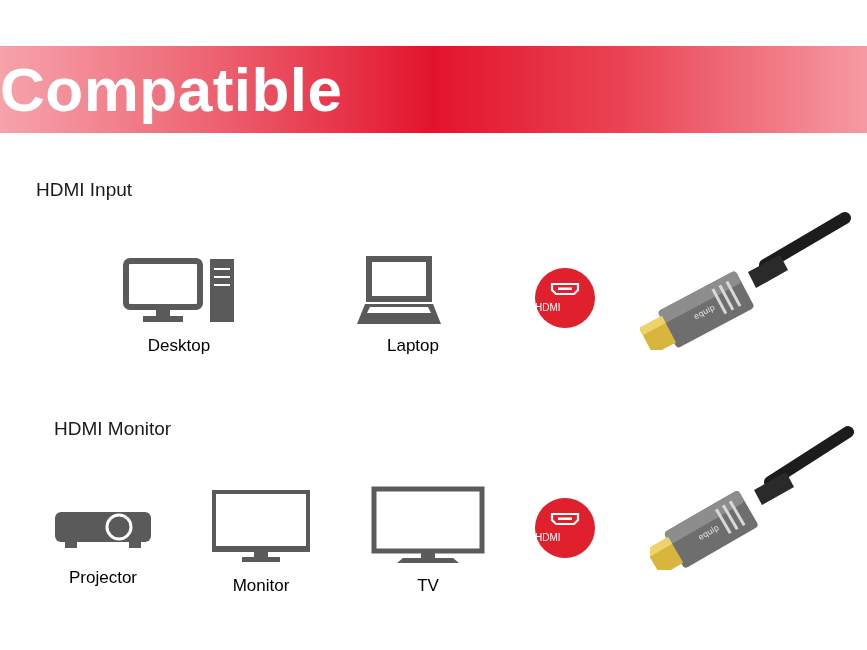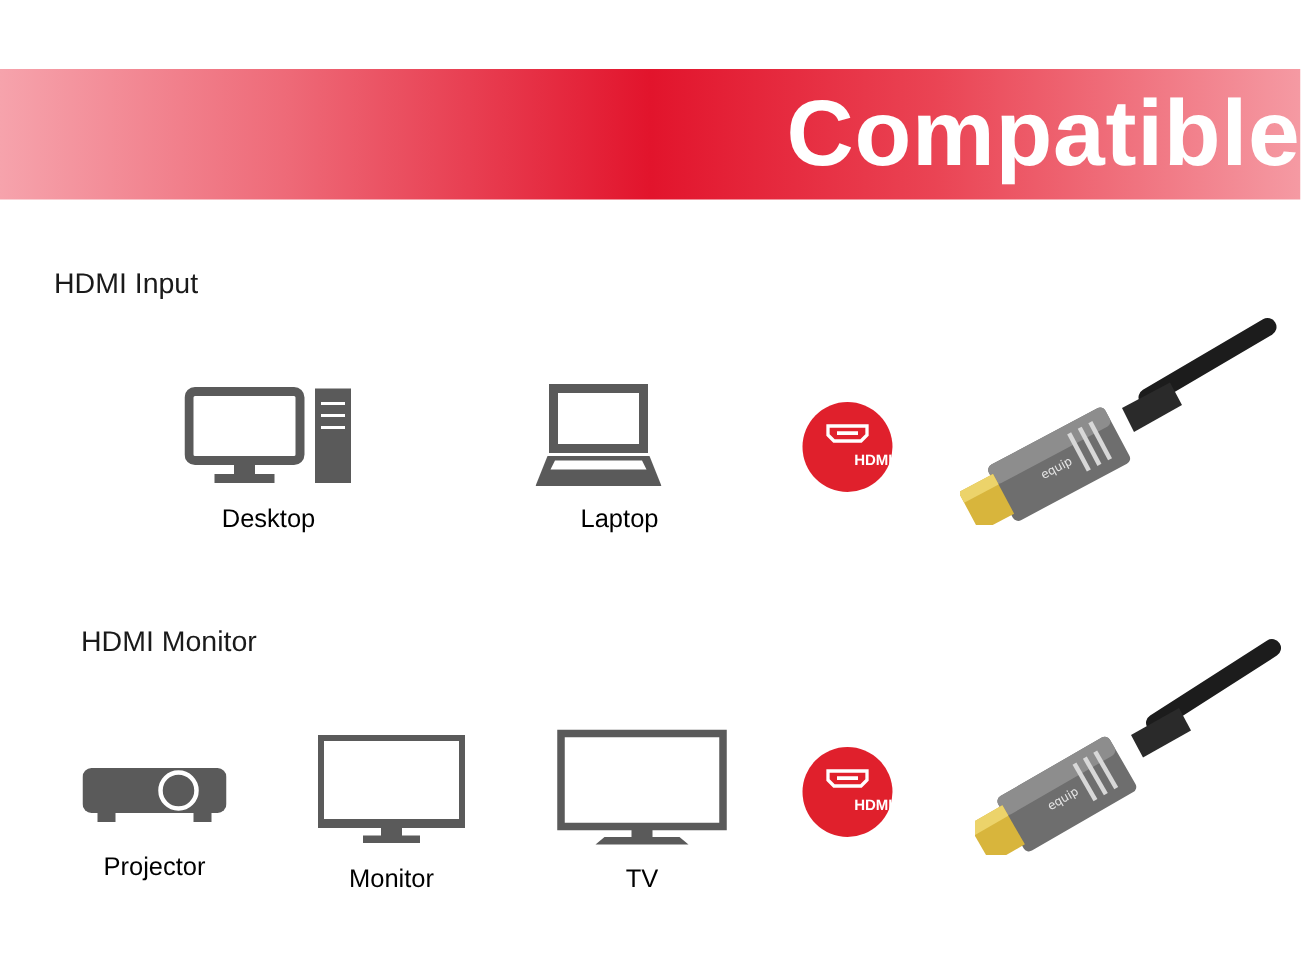--- a/index.html
+++ b/index.html
@@ -1,27 +1,27 @@
 <!DOCTYPE html>
 <html><head>
 <meta charset="utf-8">
 <style>
   html,body{margin:0;padding:0;background:#ffffff;}
   body{width:867px;height:650px;position:relative;overflow:hidden;font-family:"Liberation Sans","DejaVu Sans",sans-serif;}
   .banner{position:absolute;left:0;top:46px;width:867px;height:87px;
     background:linear-gradient(90deg,#f6a3ac 0%,#ee6a78 22%,#e2142c 50%,#ea4454 72%,#f59aa3 100%);}
-  .banner-title{position:absolute;left:0;top:0;width:100%;height:87px;line-height:87px;text-align:right;
+  .banner-title{position:absolute;left:0;top:0;width:100%;height:87px;line-height:87px;text-align:left;
     color:#ffffff;font-size:62px;font-weight:bold;letter-spacing:0.5px;}
   .section-title{position:absolute;font-size:19px;color:#1a1a1a;}
   .dev{position:absolute;}
   .dev svg{display:block;}
   .dev-label{position:absolute;font-size:17px;color:#000000;text-align:center;white-space:nowrap;}
   .hdmi-badge{position:absolute;width:60px;height:60px;border-radius:50%;background:#e0202c;}
   .hdmi-badge .port{position:absolute;left:15px;top:14px;}
-  .hdmi-badge .txt{position:absolute;left:0;width:60px;top:34px;text-align:right;color:#fff;font-size:10px;font-weight:bold;}
+  .hdmi-badge .txt{position:absolute;left:0;width:60px;top:34px;text-align:left;color:#fff;font-size:10px;font-weight:normal;}
   .cable{position:absolute;}
 </style>
 </head>
 <body>
 
 <div class="banner">
   <div class="banner-title">Compatible</div>
 </div>
 
 <div class="section-title" style="left:36px;top:179px;">HDMI Input</div>

